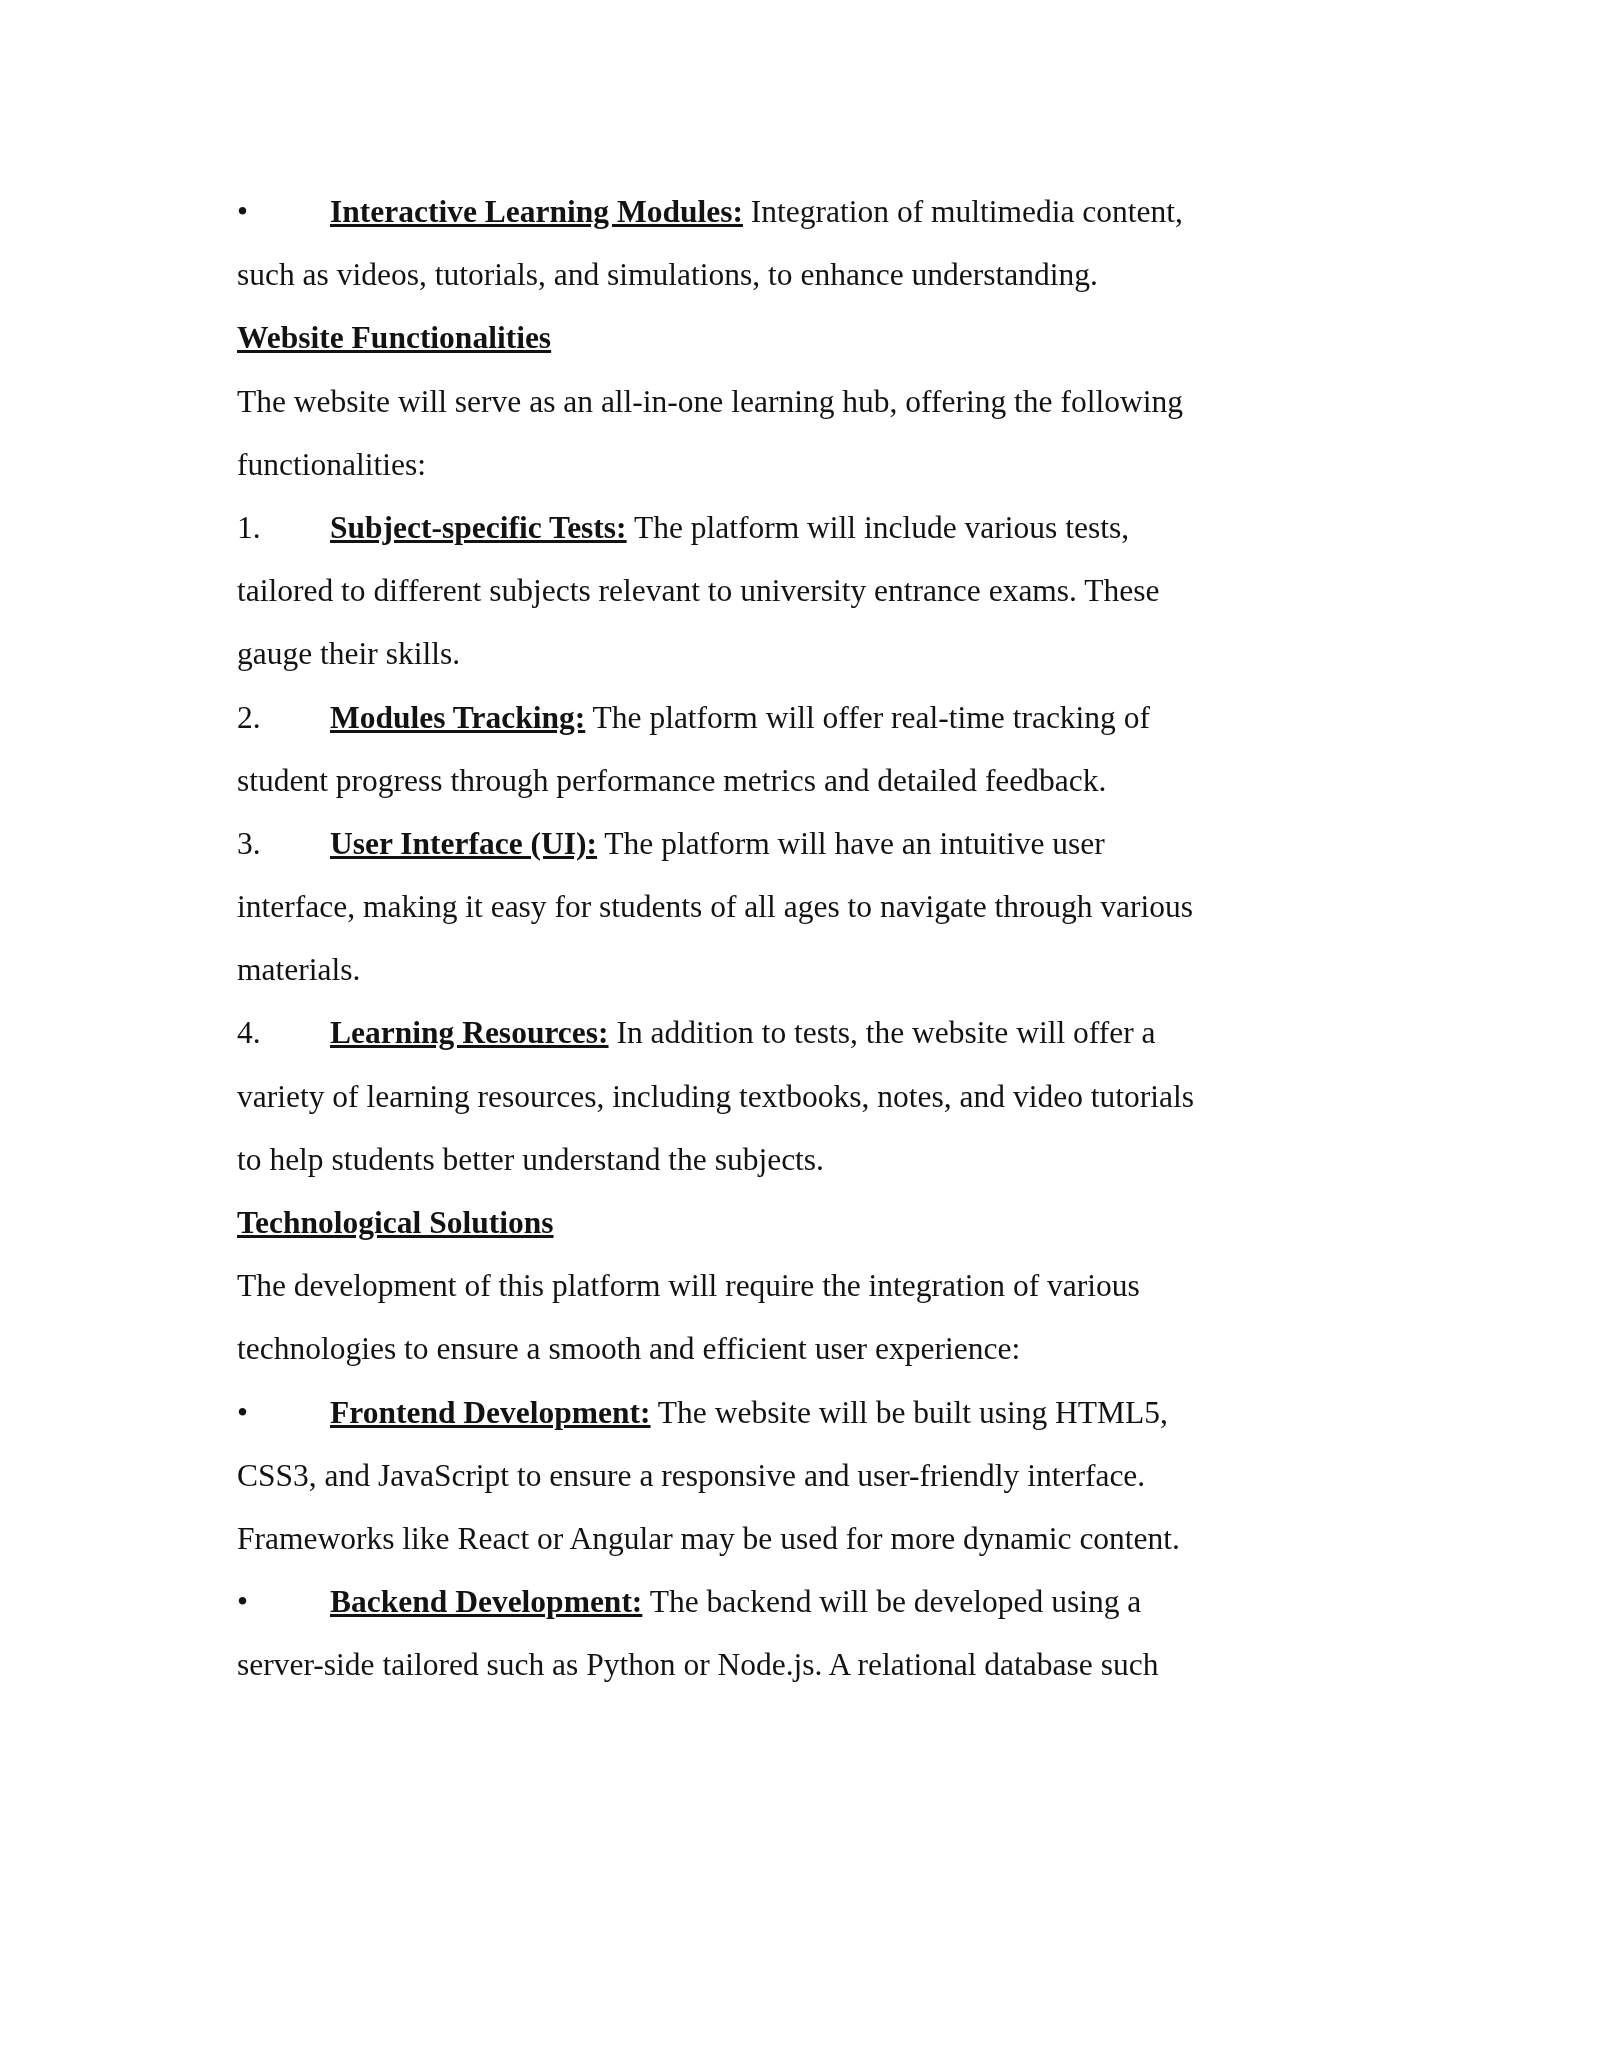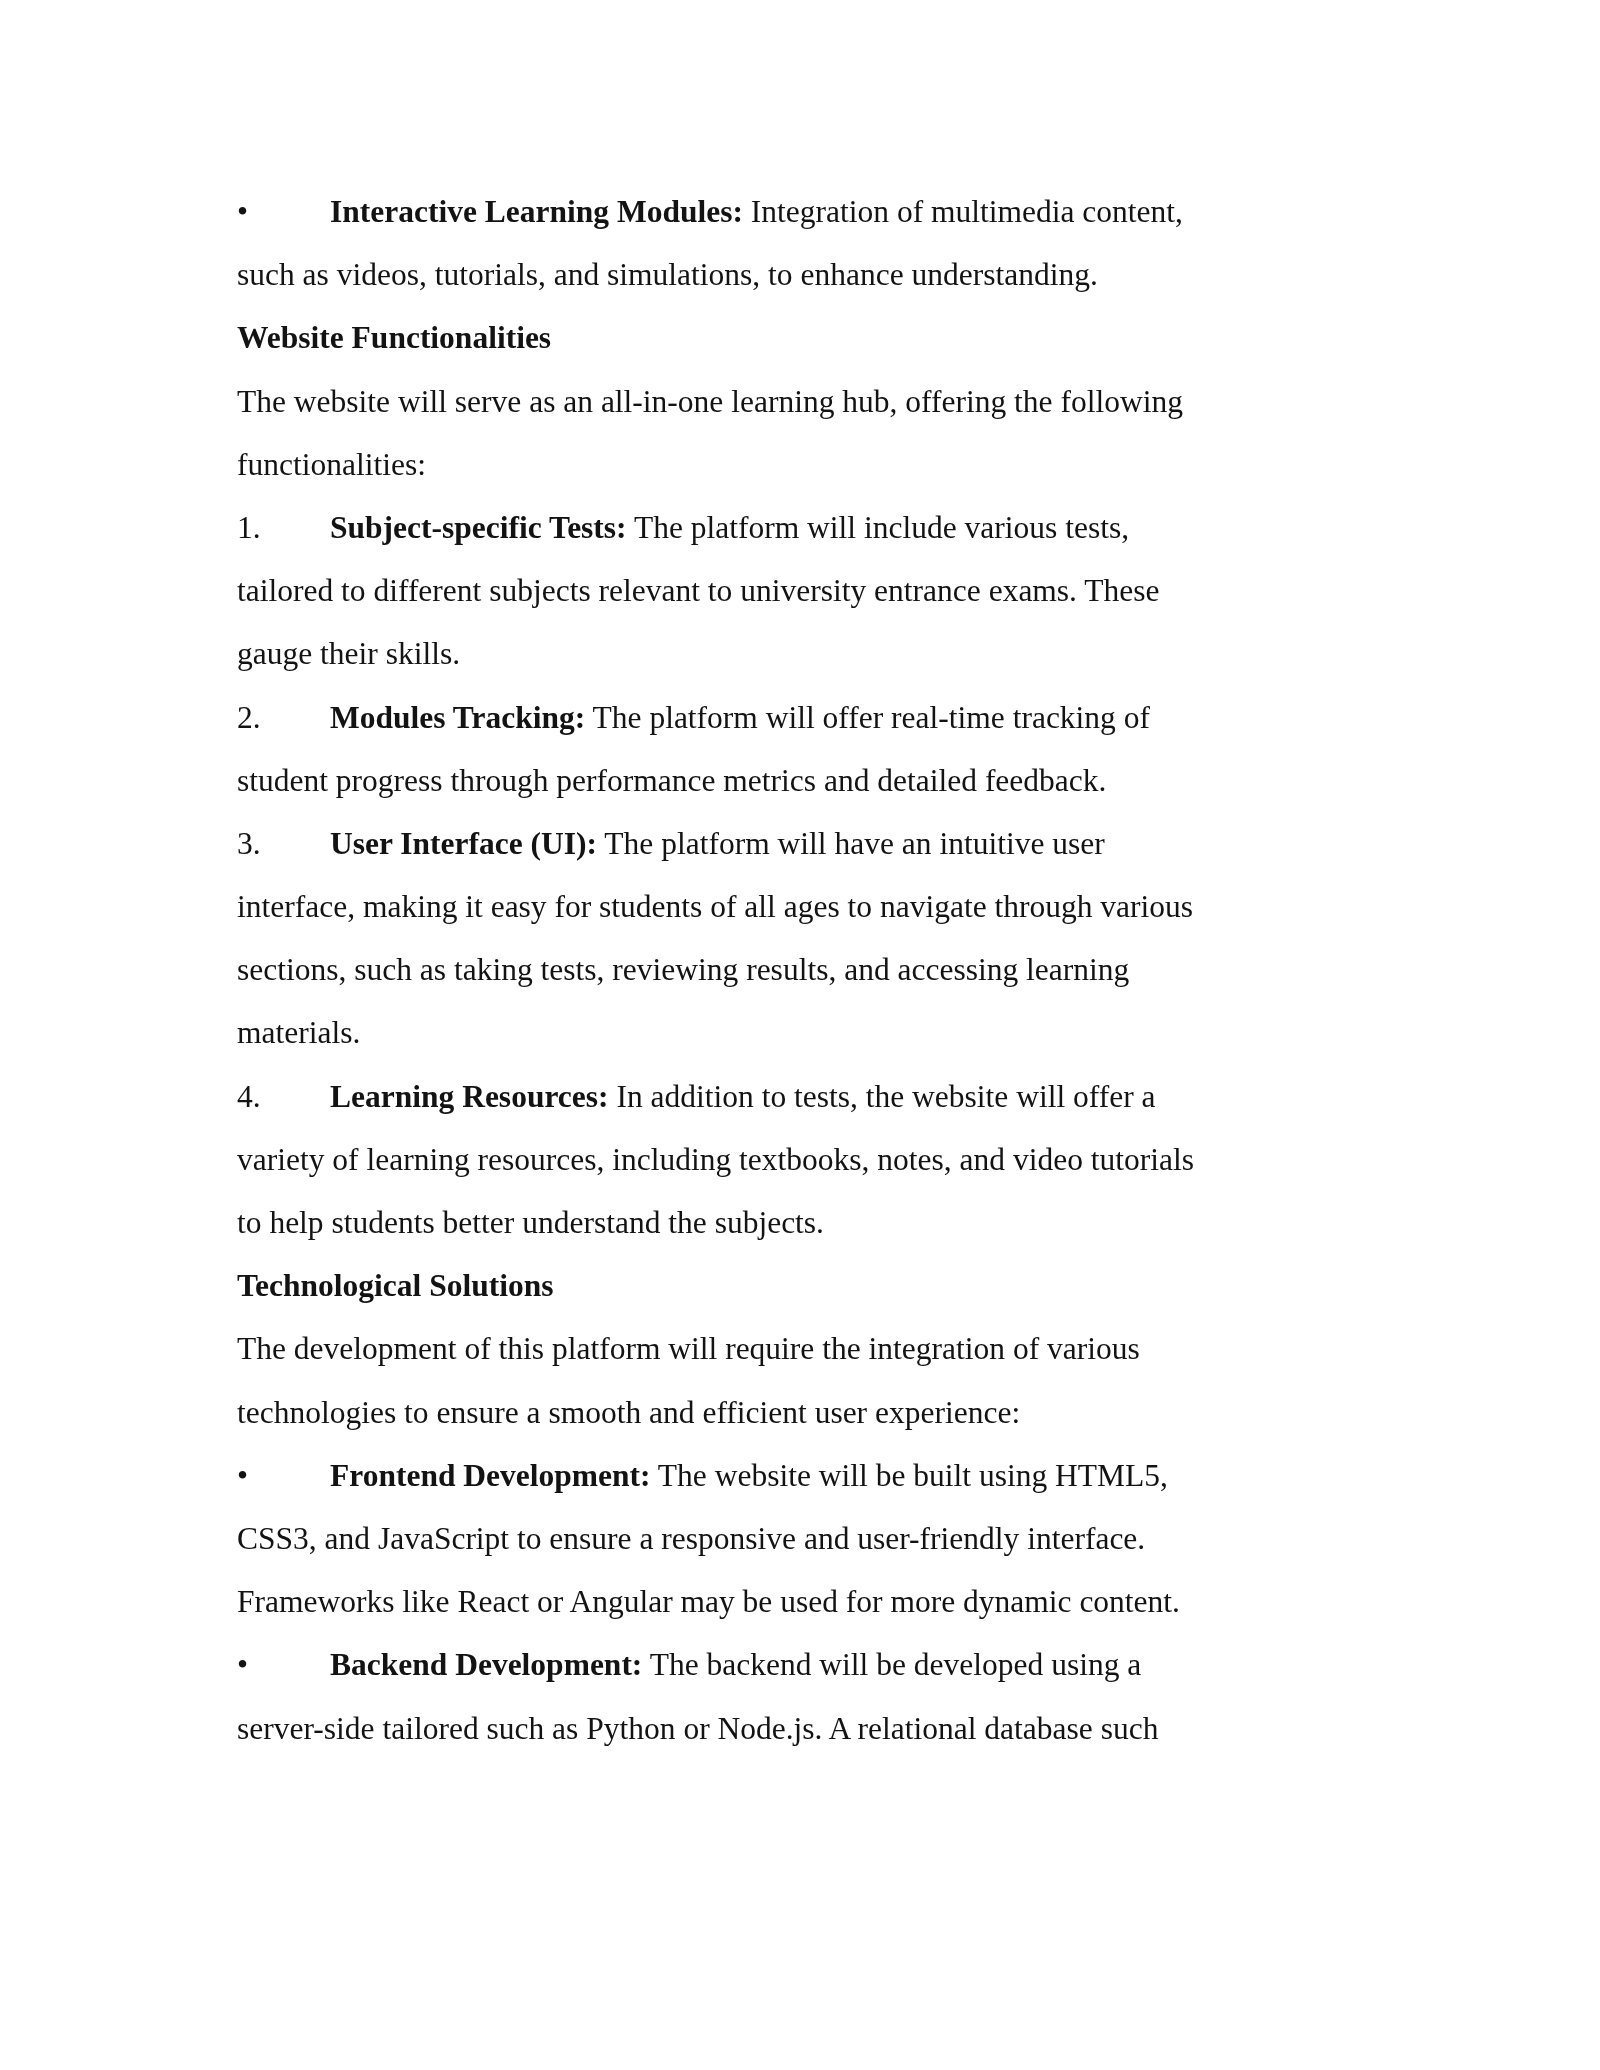--- a/index.html
+++ b/index.html
@@ -27,40 +27,40 @@
     line-height: 63.2px;
     font-size: 31.5px;
     white-space: pre;
   }
   .marker {
     display: inline-block;
     width: 93px;
   }
   .bold {
     font-weight: bold;
+    text-decoration: underline;
   }
 </style>
 </head>
 <body>
 
 <div class="page">
   <div class="text-block">
       <div class="line"><span class="marker">•</span><span class="bold">Interactive Learning Modules:</span><span> Integration of multimedia content,</span></div>
       <div class="line"><span>such as videos, tutorials, and simulations, to enhance understanding.</span></div>
       <div class="line"><span class="bold">Website Functionalities</span></div>
       <div class="line"><span>The website will serve as an all-in-one learning hub, offering the following</span></div>
       <div class="line"><span>functionalities:</span></div>
       <div class="line"><span class="marker">1.</span><span class="bold">Subject-specific Tests:</span><span> The platform will include various tests,</span></div>
       <div class="line"><span>tailored to different subjects relevant to university entrance exams. These</span></div>
       <div class="line"><span>gauge their skills.</span></div>
       <div class="line"><span class="marker">2.</span><span class="bold">Modules Tracking:</span><span> The platform will offer real-time tracking of</span></div>
       <div class="line"><span>student progress through performance metrics and detailed feedback.</span></div>
       <div class="line"><span class="marker">3.</span><span class="bold">User Interface (UI):</span><span> The platform will have an intuitive user</span></div>
       <div class="line"><span>interface, making it easy for students of all ages to navigate through various</span></div>
-      <div class="line"><span>sections, such as taking tests, reviewing results, and accessing learning</span></div>
       <div class="line"><span>materials.</span></div>
       <div class="line"><span class="marker">4.</span><span class="bold">Learning Resources:</span><span> In addition to tests, the website will offer a</span></div>
       <div class="line"><span>variety of learning resources, including textbooks, notes, and video tutorials</span></div>
       <div class="line"><span>to help students better understand the subjects.</span></div>
       <div class="line"><span class="bold">Technological Solutions</span></div>
       <div class="line"><span>The development of this platform will require the integration of various</span></div>
       <div class="line"><span>technologies to ensure a smooth and efficient user experience:</span></div>
       <div class="line"><span class="marker">•</span><span class="bold">Frontend Development:</span><span> The website will be built using HTML5,</span></div>
       <div class="line"><span>CSS3, and JavaScript to ensure a responsive and user-friendly interface.</span></div>
       <div class="line"><span>Frameworks like React or Angular may be used for more dynamic content.</span></div>

